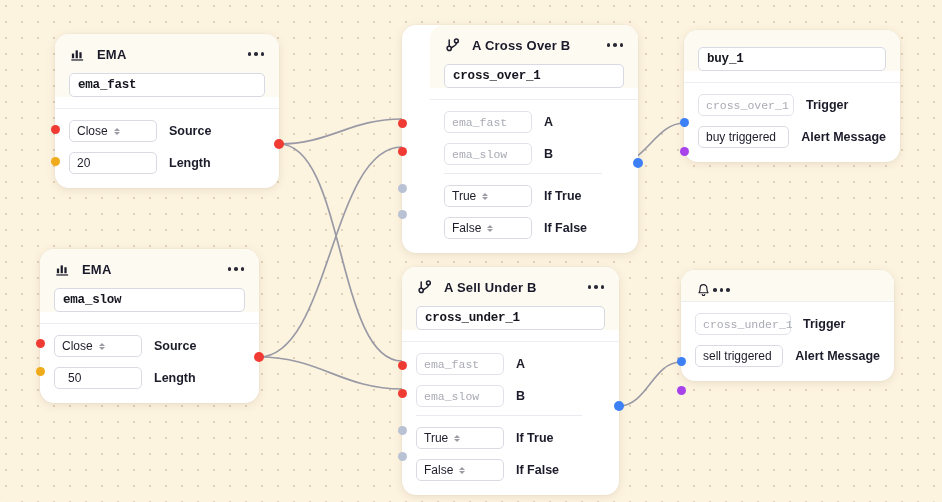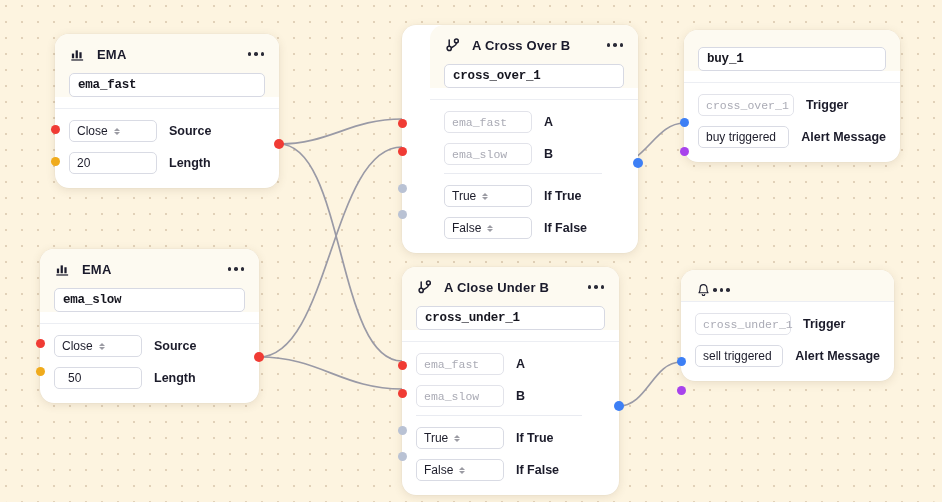--- a/index.html
+++ b/index.html
@@ -373,21 +373,21 @@
     <div class="node-header">
       <div class="header-row">
         <span class="node-icon">
           <svg width="16" height="16" viewBox="0 0 16 16">
             <circle cx="4.2" cy="11.4" r="2.1" fill="none" stroke="#1d1d2e" stroke-width="1.5"></circle>
             <circle cx="11.4" cy="4.0" r="1.9" fill="none" stroke="#1d1d2e" stroke-width="1.5"></circle>
             <path d="M4.2,9.3 L4.2,3.0" stroke="#1d1d2e" stroke-width="1.5" fill="none" stroke-linecap="round"></path>
             <path d="M11.4,5.9 C11.4,9.0 8.6,8.6 6.3,11.0" stroke="#1d1d2e" stroke-width="1.5" fill="none" stroke-linecap="round"></path>
           </svg>
         </span>
-        <span class="node-title">A Close Under B</span>
+        <span class="node-title">A Sell Under B</span>
         <span class="dots-btn">
             <i></i>
             <i></i>
             <i></i>
           </span>
       </div>
       <div class="name-field">cross_under_1</div>
     </div>
     <div class="node-divider"></div>
     <div class="node-body">

